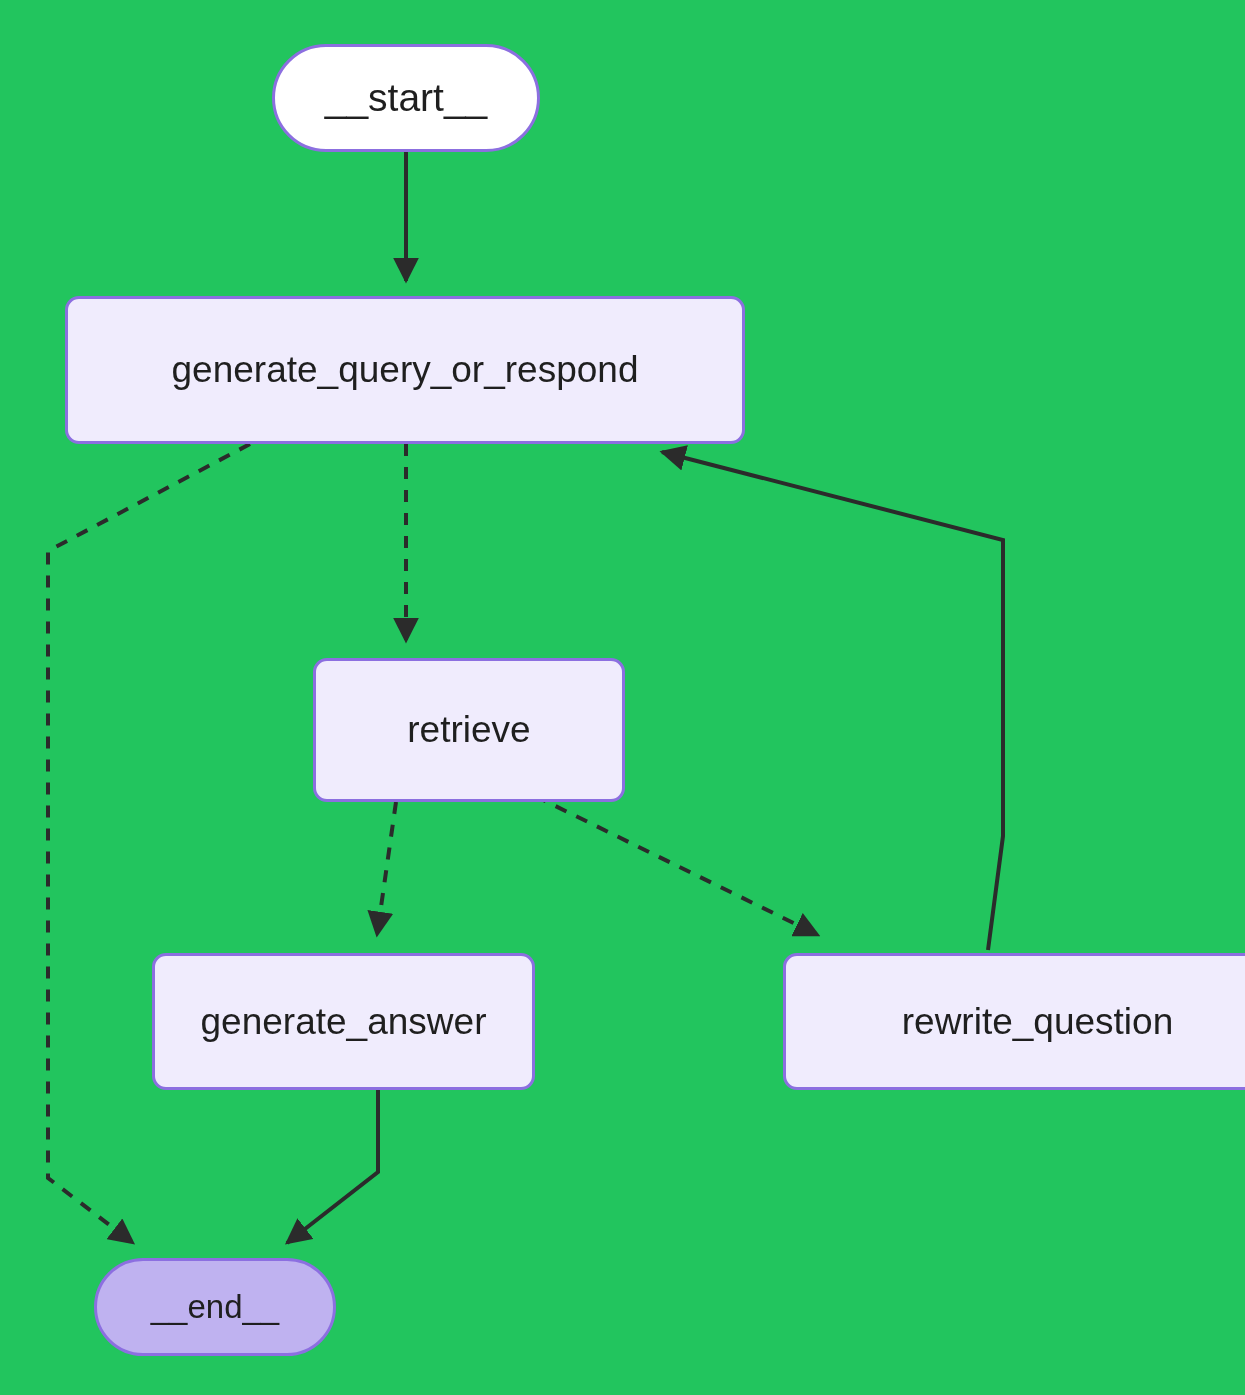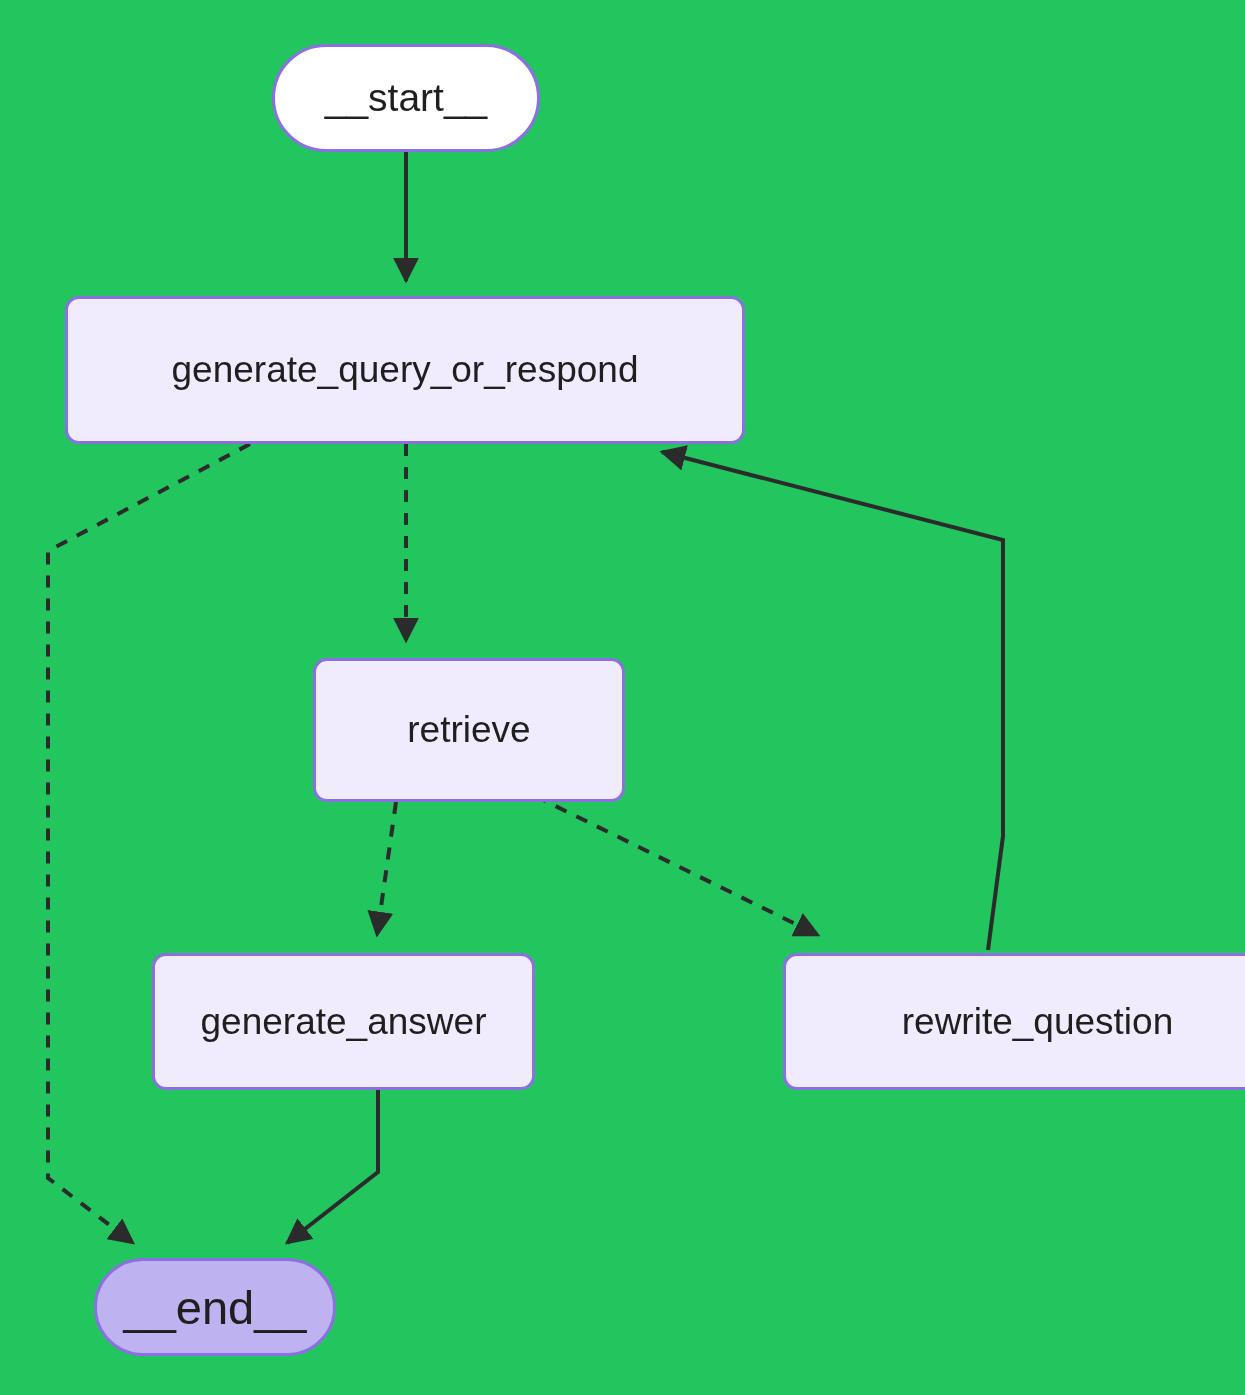--- a/index.html
+++ b/index.html
@@ -43,21 +43,21 @@
   .node-terminal-start {
     background: #ffffff;
     border: 3px solid #8c6fe0;
     border-radius: 60px;
     font-size: 39px;
   }
   .node-terminal-end {
     background: #bfb2f0;
     border: 3px solid #8c6fe0;
     border-radius: 60px;
-    font-size: 47px;
+    font-size: 33px;
   }
   .edge-label {
     position: absolute;
     background: #e9e9e9;
     color: #1f1f1f;
     font-size: 35px;
     padding: 2px 10px 4px 10px;
     box-sizing: border-box;
     display: flex;
     align-items: center;

